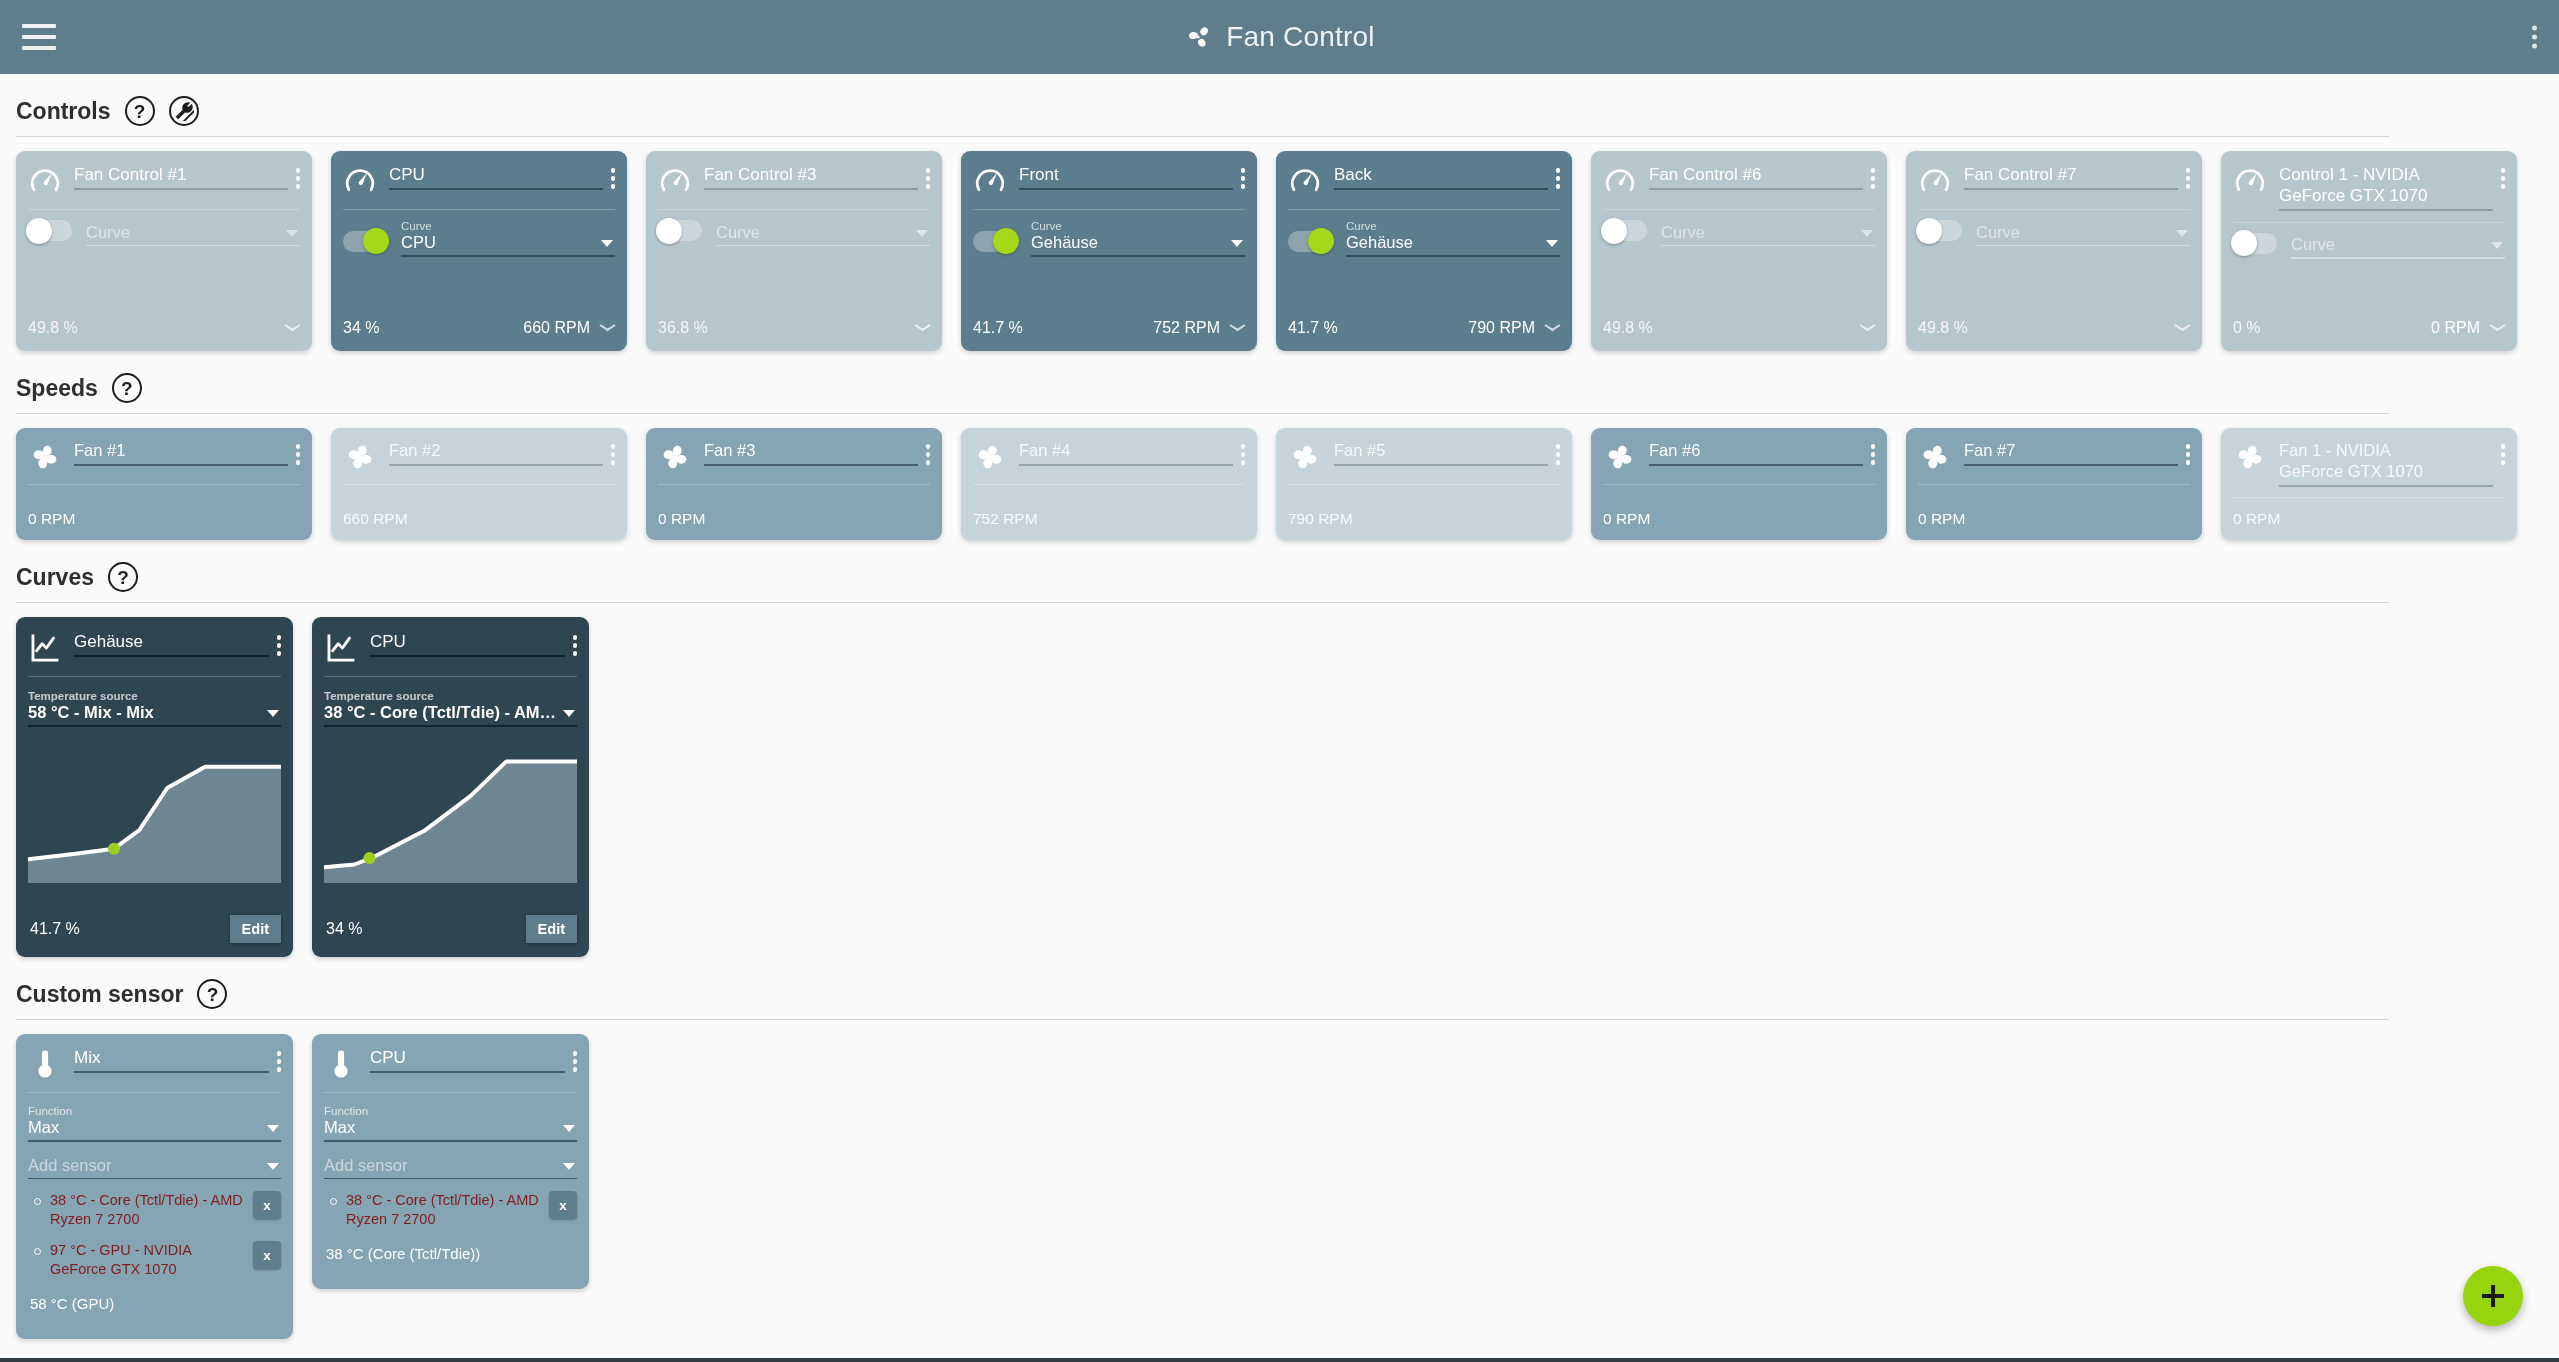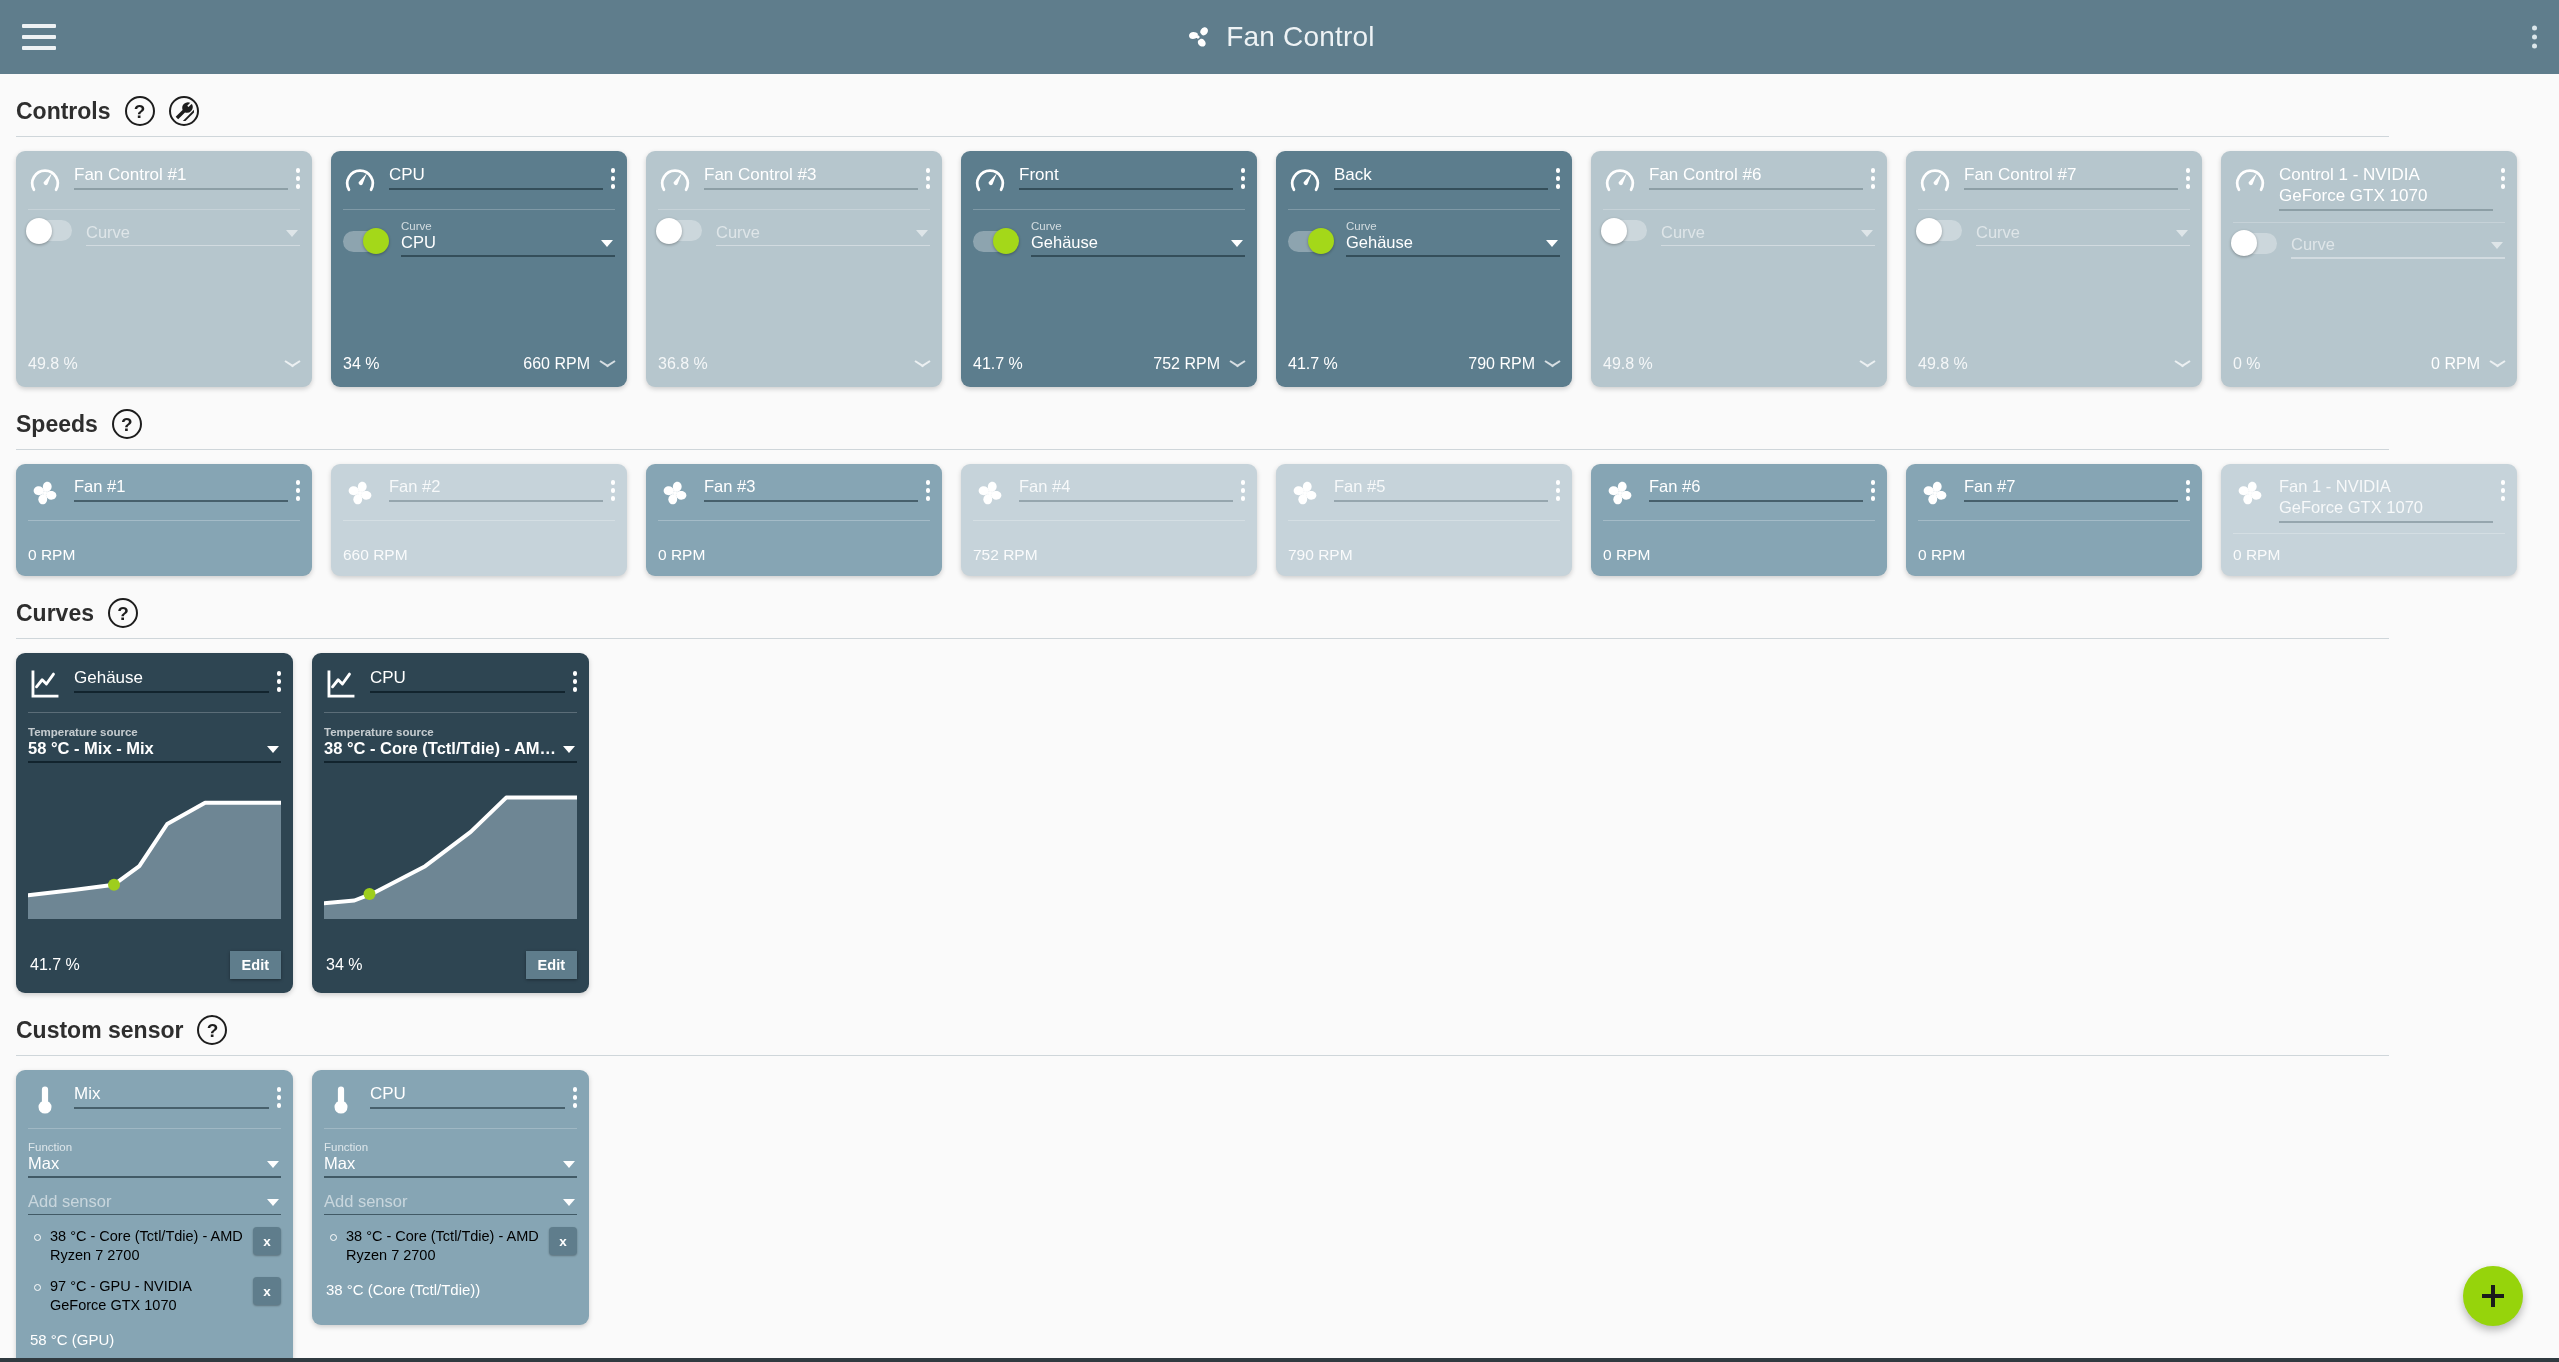--- a/index.html
+++ b/index.html
@@ -86,21 +86,21 @@
   .name-underline { height: 1.5px; background: rgba(20,40,50,.55); }
   .name-underline.dim { background: rgba(90,110,120,.45); }
   .kebab {
     display: flex; flex-direction: column; gap: 3.5px; margin-left: 8px;
     padding-top: 4px; cursor: pointer; flex: 0 0 auto;
   }
   .kebab i { width: 4.5px; height: 4.5px; border-radius: 50%; background: #fff; display: block; }
   .hdr-divider { height: 1px; background: rgba(255,255,255,.22); margin: 11px 12px 0 12px; }
 
   
-  .control-card { width: 296px; height: 236px; background: #5c7d8d; }
+  .control-card { width: 296px; height: 200px; background: #5c7d8d; }
   .control-card.off { background: #b6c6cd; }
   .ctl-body { display: flex; align-items: flex-end; padding: 10px 12px 0 12px; }
   .toggle {
     width: 44px; height: 21px; border-radius: 11px;
     background: rgba(255,255,255,.30);
     position: relative; flex: 0 0 auto; margin-right: 14px; margin-bottom: 5px;
     cursor: pointer;
   }
   .toggle .knob {
     position: absolute; top: -2.5px; left: -2px;
@@ -183,21 +183,21 @@
   .sensor-field { margin-top: 14px; }
   .sensor-list { padding: 12px 12px 0 12px; }
   .sensor-item {
     display: flex; align-items: flex-start; margin-bottom: 12px;
   }
   .bullet {
     width: 7px; height: 7px; border-radius: 50%;
     border: 1.5px solid #ffffff; margin: 7px 9px 0 6px; flex: 0 0 auto;
   }
   .sensor-text {
-    flex: 1 1 auto; font-size: 14.5px; line-height: 19px; color: #000000;
+    flex: 1 1 auto; font-size: 14.5px; line-height: 19px; color: #7f1d1d;
   }
   .x-btn {
     width: 28px; height: 28px; border-radius: 4px;
     background: #5f7d8c; color: #fff; font-size: 13.5px; font-weight: bold;
     display: flex; align-items: center; justify-content: center;
     margin-left: 8px; flex: 0 0 auto; cursor: pointer;
     box-shadow: 0 1px 2px rgba(0,0,0,.3);
   }
   .sensor-total { padding: 4px 12px 0 14px; font-size: 15px; color: #ffffff; }
 

